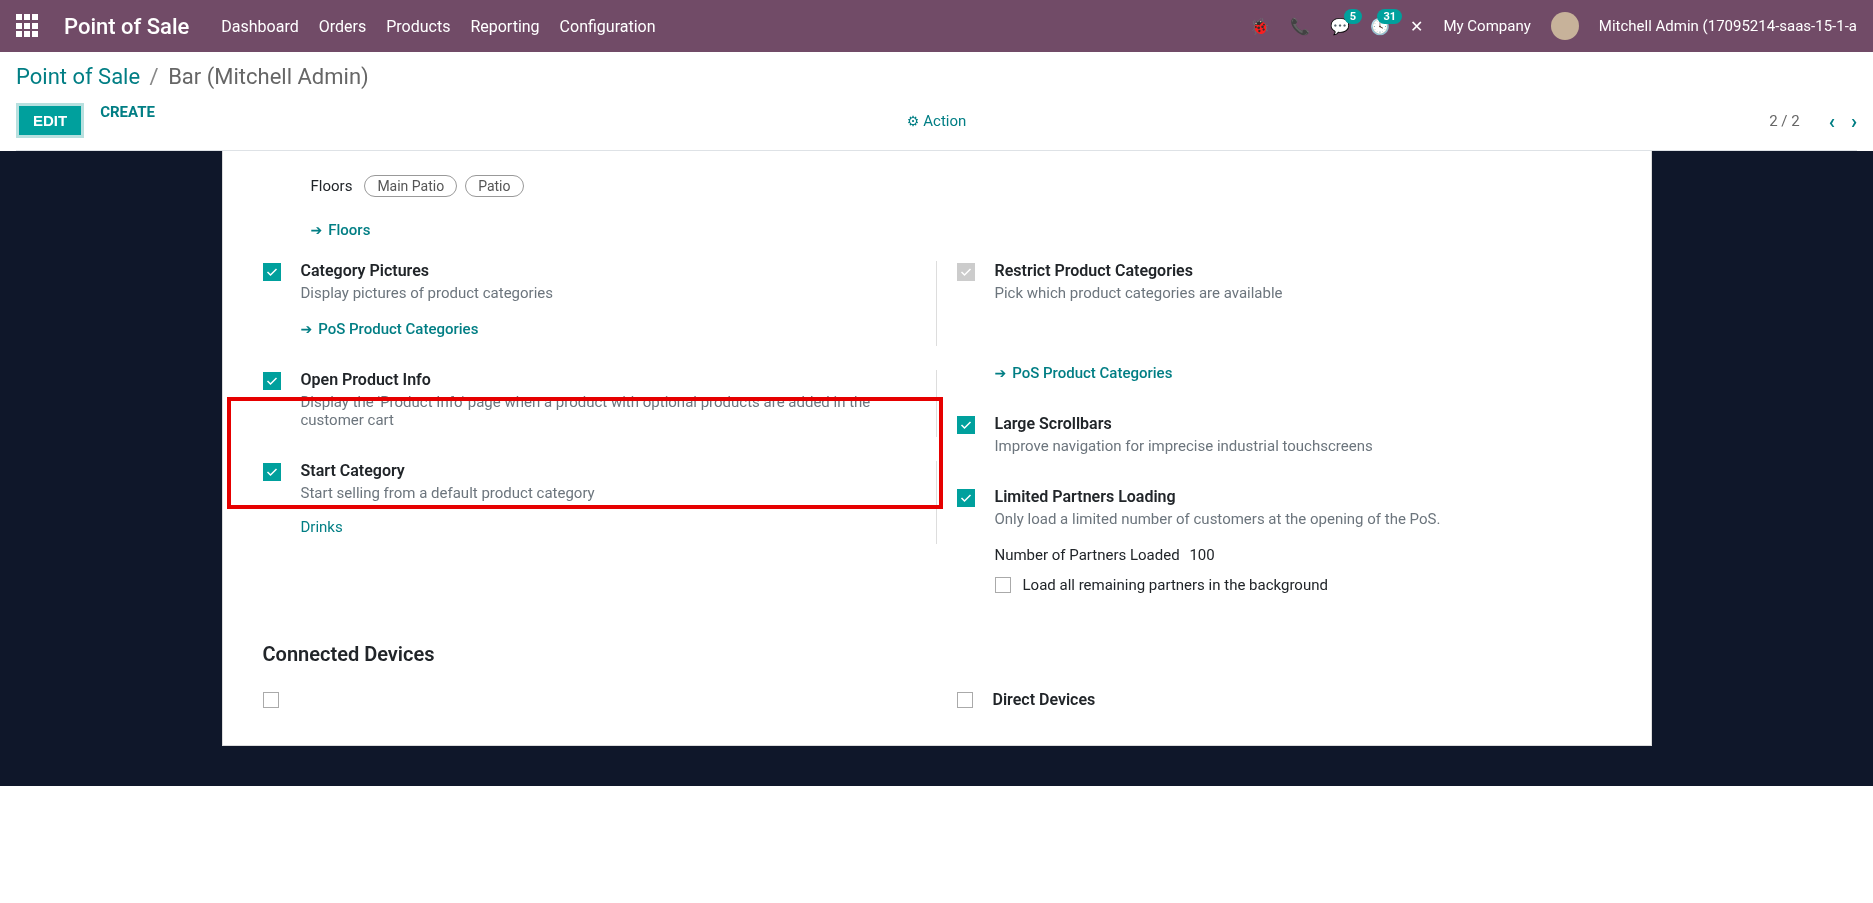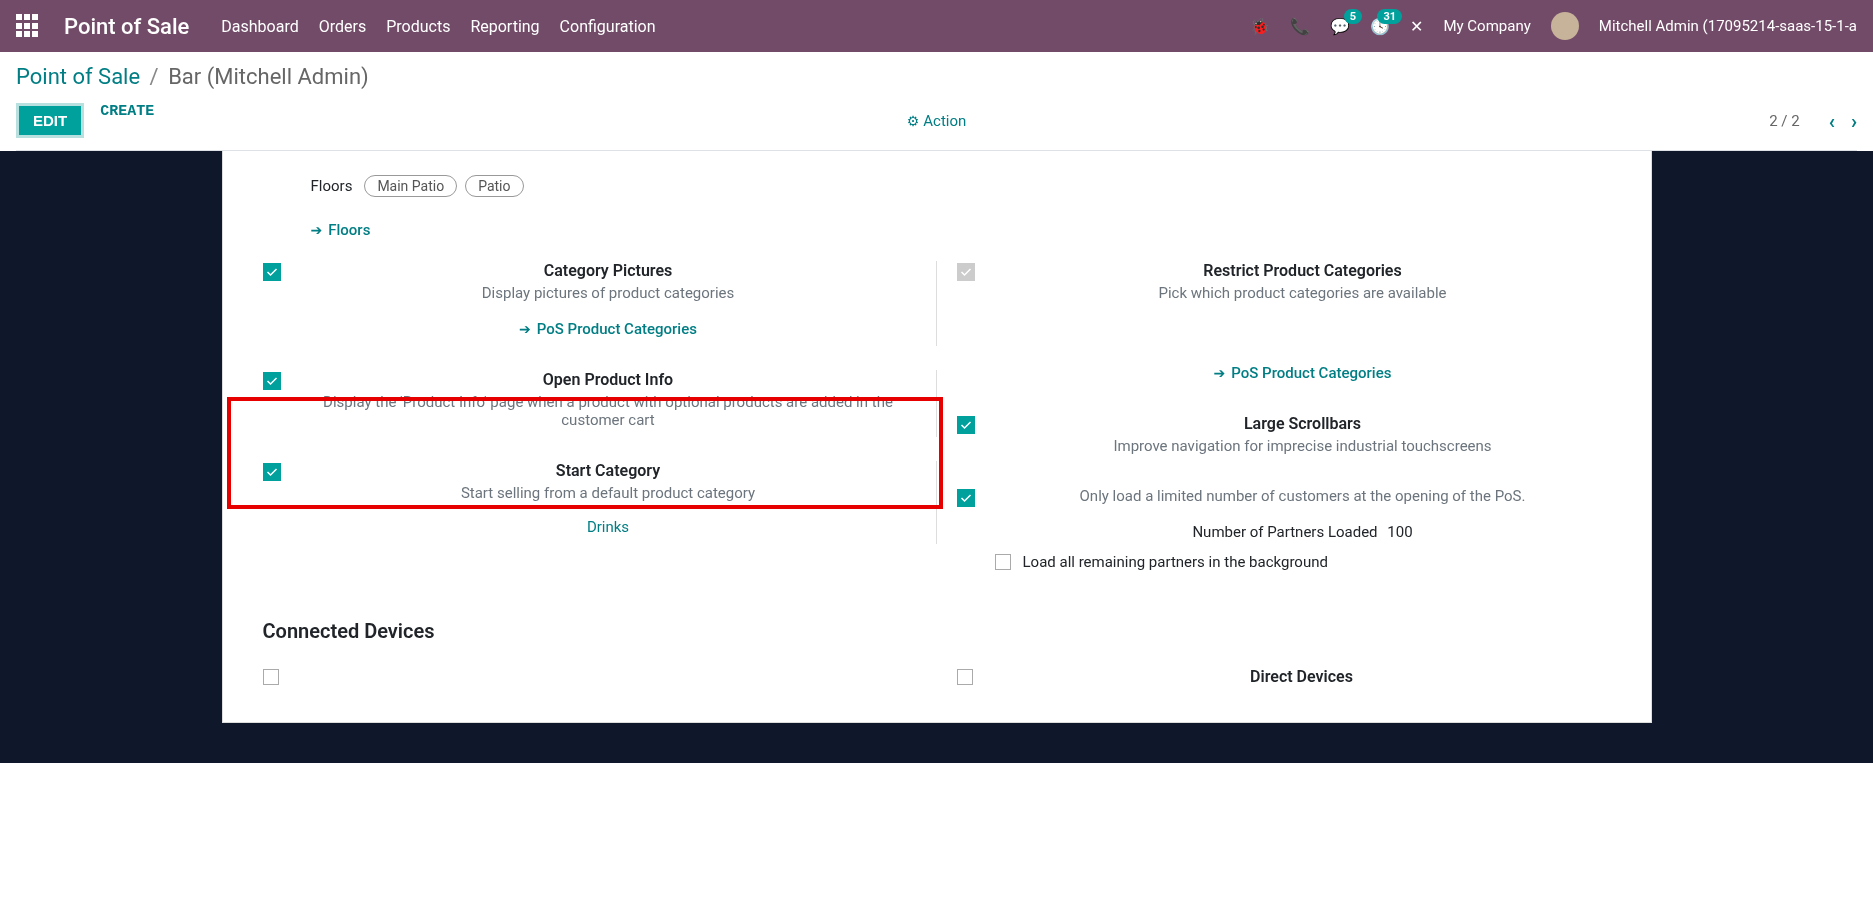--- a/index.html
+++ b/index.html
@@ -21,30 +21,30 @@
 
 
 .control-panel { padding: 12px 16px 0; }
 .breadcrumb { font-size: 22px; margin-bottom: 14px; }
 .breadcrumb .root { color: #017E84; cursor: pointer; }
 .breadcrumb .sep { color: #888; margin: 0 4px; }
 .breadcrumb .current { color: #666; }
 .cp-row { display: flex; align-items: center; justify-content: space-between; padding-bottom: 12px; border-bottom: 1px solid #dee2e6; }
 .cp-left { display: flex; align-items: flex-start; gap: 16px; }
 .btn-edit { background: #00A09D; color: #fff; border: 3px solid #b8e0df; padding: 6px 14px; font-size: 15px; font-weight: bold; cursor: pointer; }
-.btn-create { color: #017E84; font-size: 15px; font-weight: bold; cursor: pointer; font-family: Liberation Mono, monospace; }
+.btn-create { color: #017E84; font-size: 15px; font-weight: bold; cursor: pointer; }
 .cp-mid { display: flex; align-items: center; color: #017E84; font-size: 15px; cursor: pointer; gap: 4px; position: absolute; left: 50%; transform: translateX(-50%); }
 .cp-right { display: flex; align-items: center; gap: 29px; font-size: 15px; color: #666; }
 .pager-arrows { display: flex; gap: 16px; }
 .pager-arrow { color: #017E84; font-size: 20px; cursor: pointer; font-weight: bold; }
 
 
 .form-bg { background: #0f172a; padding: 0 16px 40px; }
 .sheet { background: #fff; max-width: 1430px; margin: 0 auto; border: 1px solid #ddd; border-top: none; padding: 24px 40px; }
-.row { display: flex; gap: 0; text-align: center; }
+.row { display: flex; gap: 0; }
 .col { width: 50%; position: relative; }
 
 .setting-box { display: flex; gap: 20px; padding: 12px 0; }
 .setting-box .checkbox { flex-shrink: 0; padding-top: 2px; }
 .setting-box .content { flex: 1; padding-bottom: 8px; }
 .left-col .setting-box .content { border-right: 1px solid #ddd; padding-right: 20px; }
 .setting-title { font-size: 16px; font-weight: 600; color: #212529; margin-bottom: 4px; }
 .setting-desc { font-size: 15px; color: #6c757d; }
 .setting-link { color: #017E84; font-size: 15px; margin-top: 18px; display: inline-flex; align-items: center; gap: 6px; cursor: pointer; font-weight: 500; }
 .setting-value { color: #017E84; font-size: 15px; margin-top: 16px; cursor: pointer; }
@@ -223,20 +223,21 @@
           </div>
         </div>
 
         <div class="setting-box">
           <div class="checkbox"><span class="checkbox-el">
                 <svg viewBox="0 0 16 16">
                   <path d="M2 8 L6 12 L14 4" stroke="#fff" stroke-width="2" fill="none"></path>
                 </svg>
               </span></div>
           <div class="content">
+            <div class="setting-title">Limited Partners Loading</div>
             <div class="setting-desc">Only load a limited number of customers at the opening of the PoS.</div>
             <div class="sub-label-row">
               <span class="label">Number of Partners Loaded</span>
               <span class="val">100</span>
             </div>
             <div class="sub-option">
               <span class="checkbox-empty"></span>
               <span>Load all remaining partners in the background</span>
             </div>
           </div>

